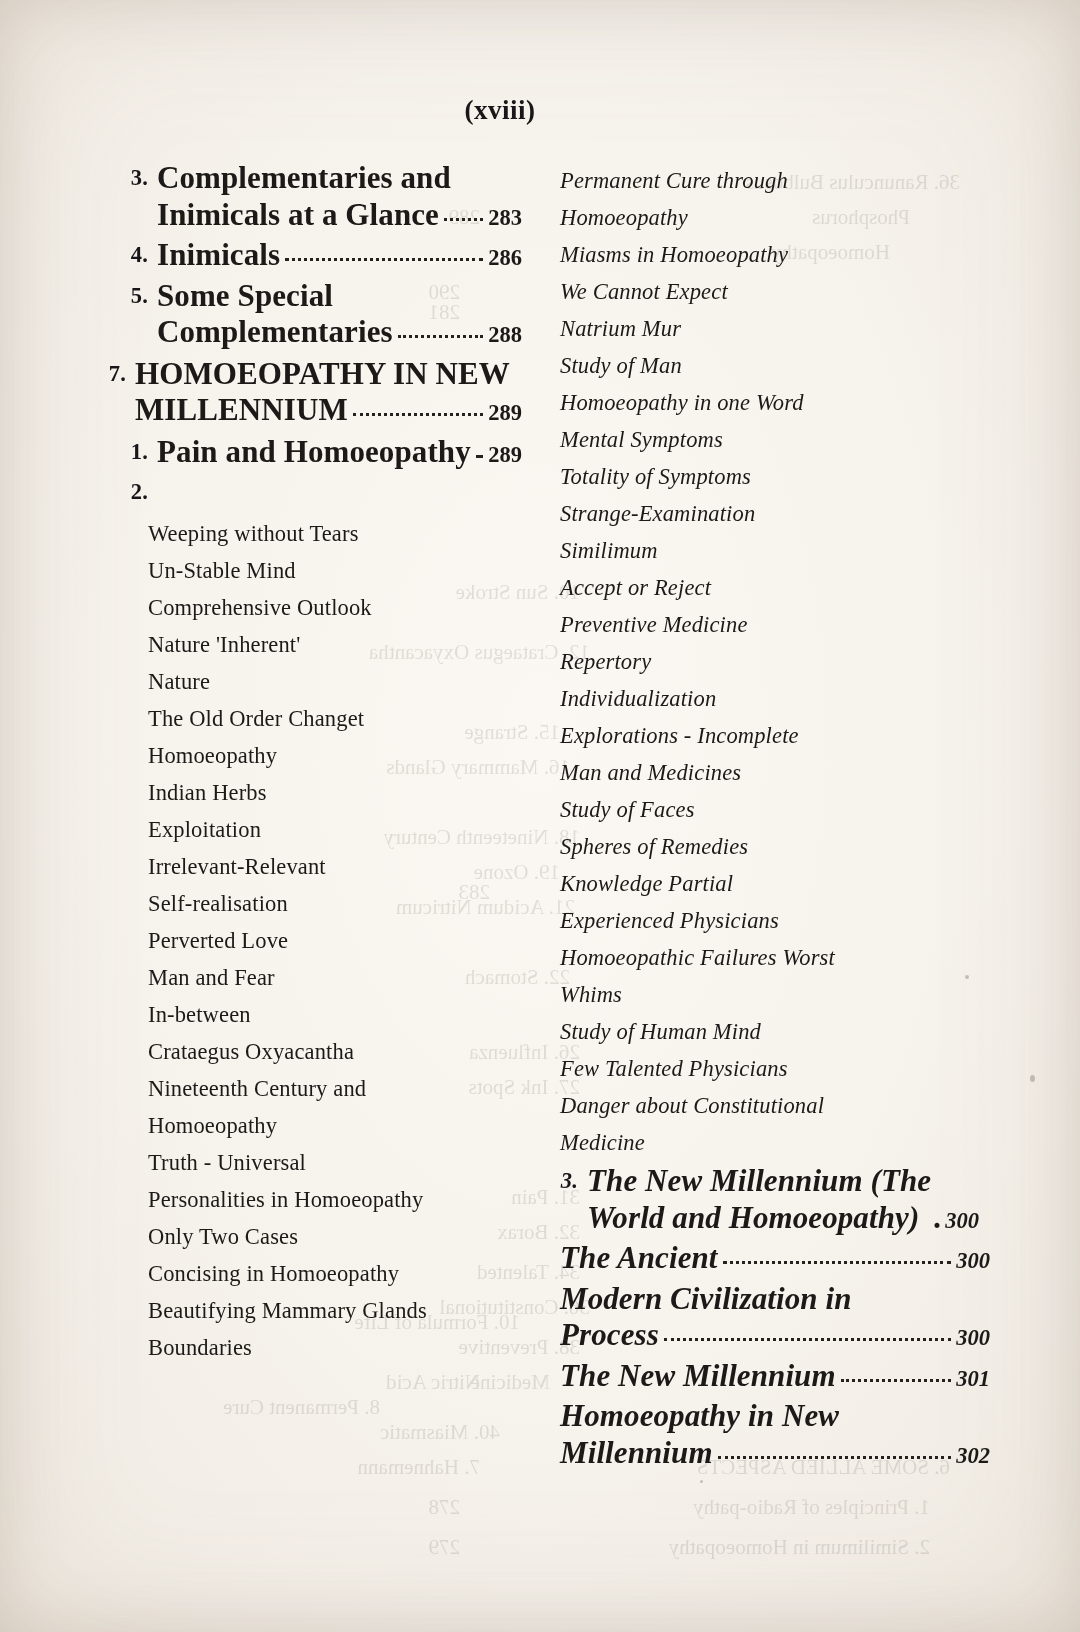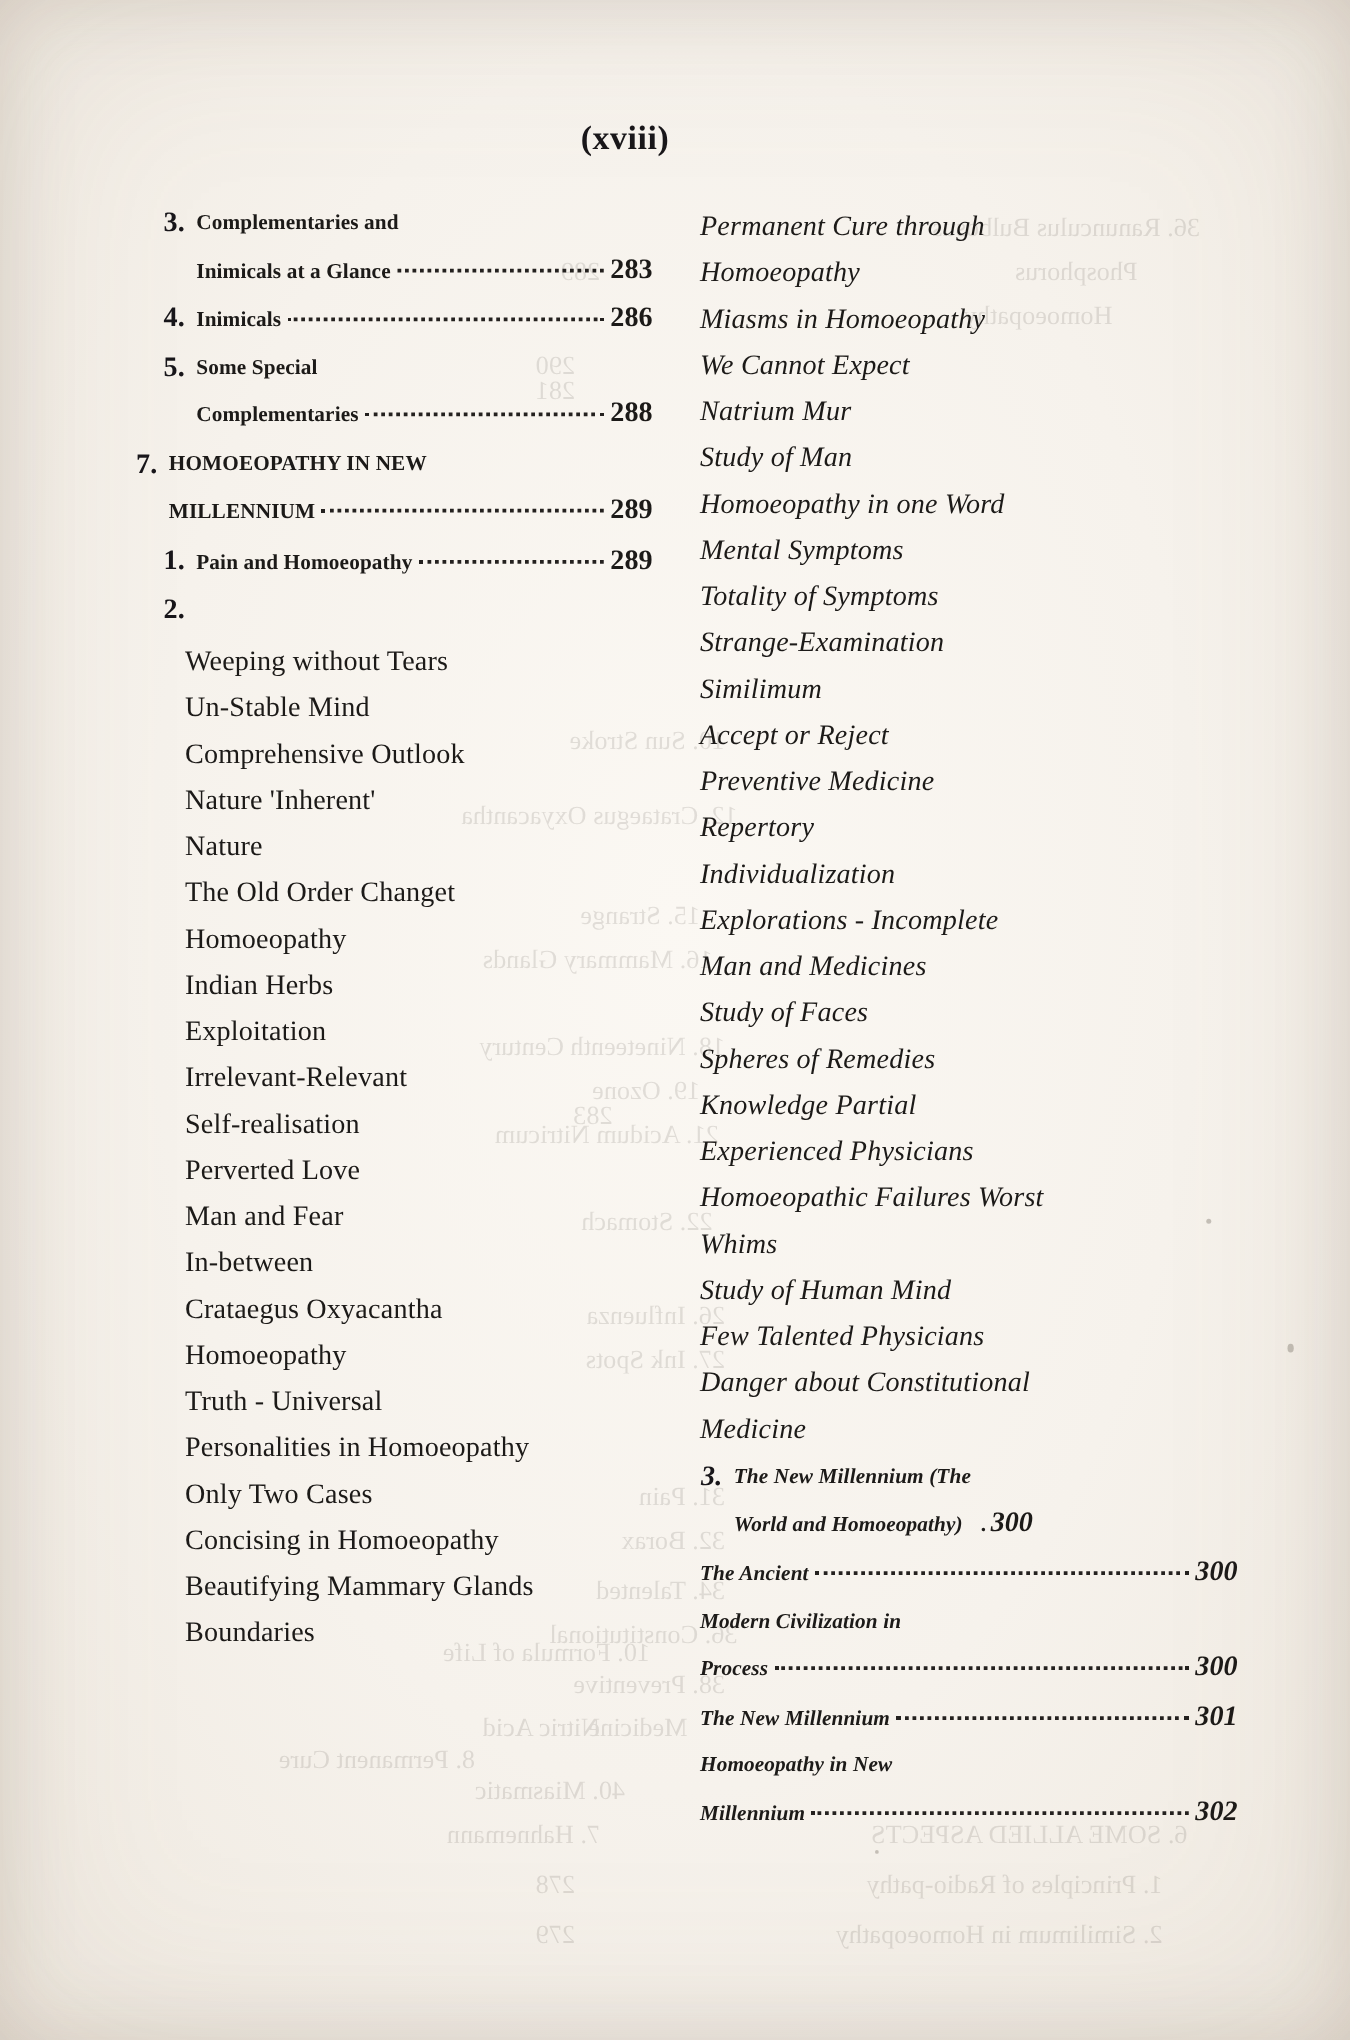--- a/index.html
+++ b/index.html
@@ -80,21 +80,21 @@
     flex: 1 1 auto;
     min-width: 0;
   }
   .ln {
     display: flex;
     align-items: baseline;
     line-height: 36.5px;
     white-space: nowrap;
   }
   .txt {
-    font-size: 17px;
+    font-size: 31px;
     letter-spacing: 0.1px;
   }
   .bold .txt, .bold .pg { font-weight: bold; }
   .caps .txt { font-weight: bold; }
   .leader {
     flex: 1 1 auto;
     min-width: 6px;
     margin: 0 2px 0 5px;
     position: relative;
     top: -4px;
@@ -272,20 +272,21 @@
     <div class="plain">The Old Order Changet</div>
     <div class="plain">Homoeopathy</div>
     <div class="plain">Indian Herbs</div>
     <div class="plain">Exploitation</div>
     <div class="plain">Irrelevant-Relevant</div>
     <div class="plain">Self-realisation</div>
     <div class="plain">Perverted Love</div>
     <div class="plain">Man and Fear</div>
     <div class="plain">In-between</div>
     <div class="plain">Crataegus  Oxyacantha</div>
+    <div class="plain">Nineteenth Century and</div>
     <div class="plain">Homoeopathy</div>
     <div class="plain">Truth - Universal</div>
     <div class="plain">Personalities in Homoeopathy</div>
     <div class="plain">Only Two Cases</div>
     <div class="plain">Concising in Homoeopathy</div>
     <div class="plain">Beautifying Mammary Glands</div>
     <div class="plain">Boundaries</div>
   </div>
 
   <div class="col col-right" style="top:162px;">

